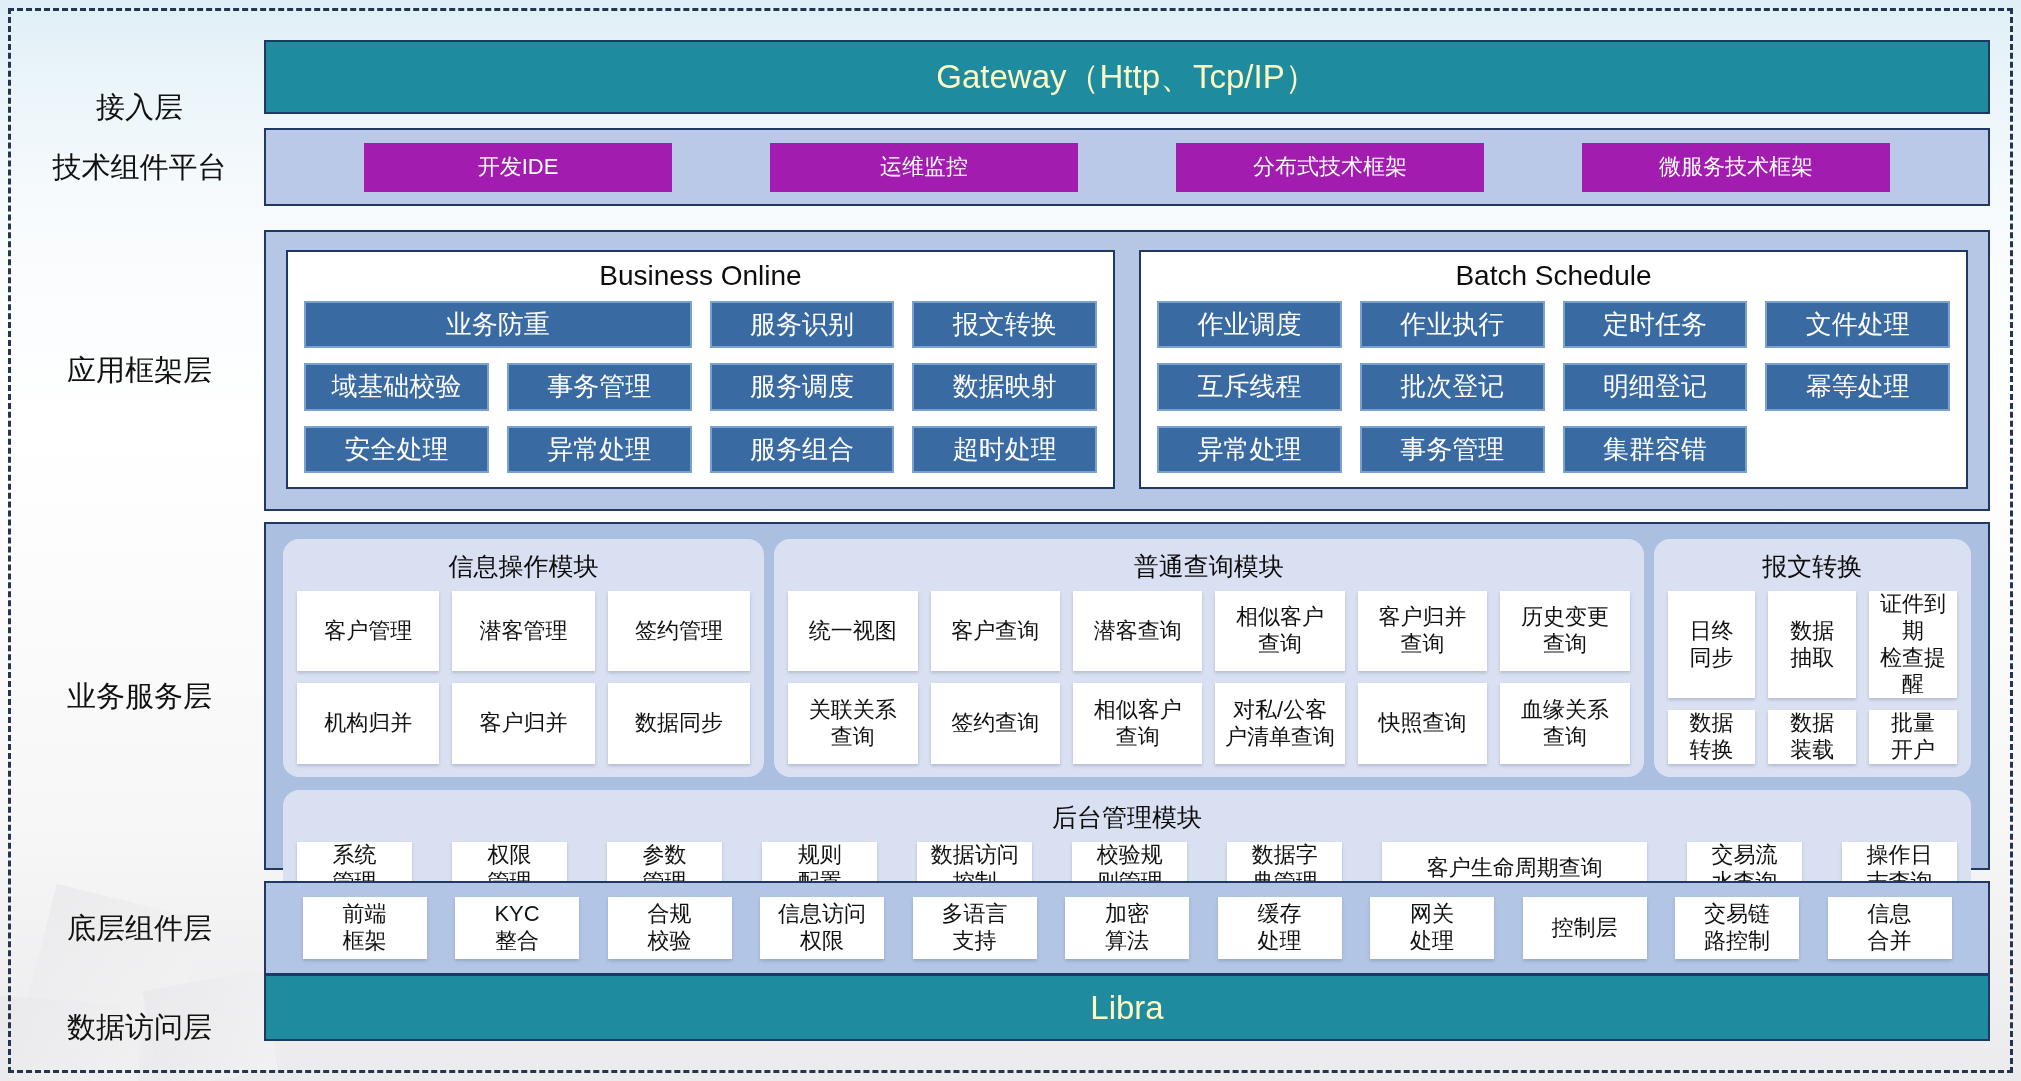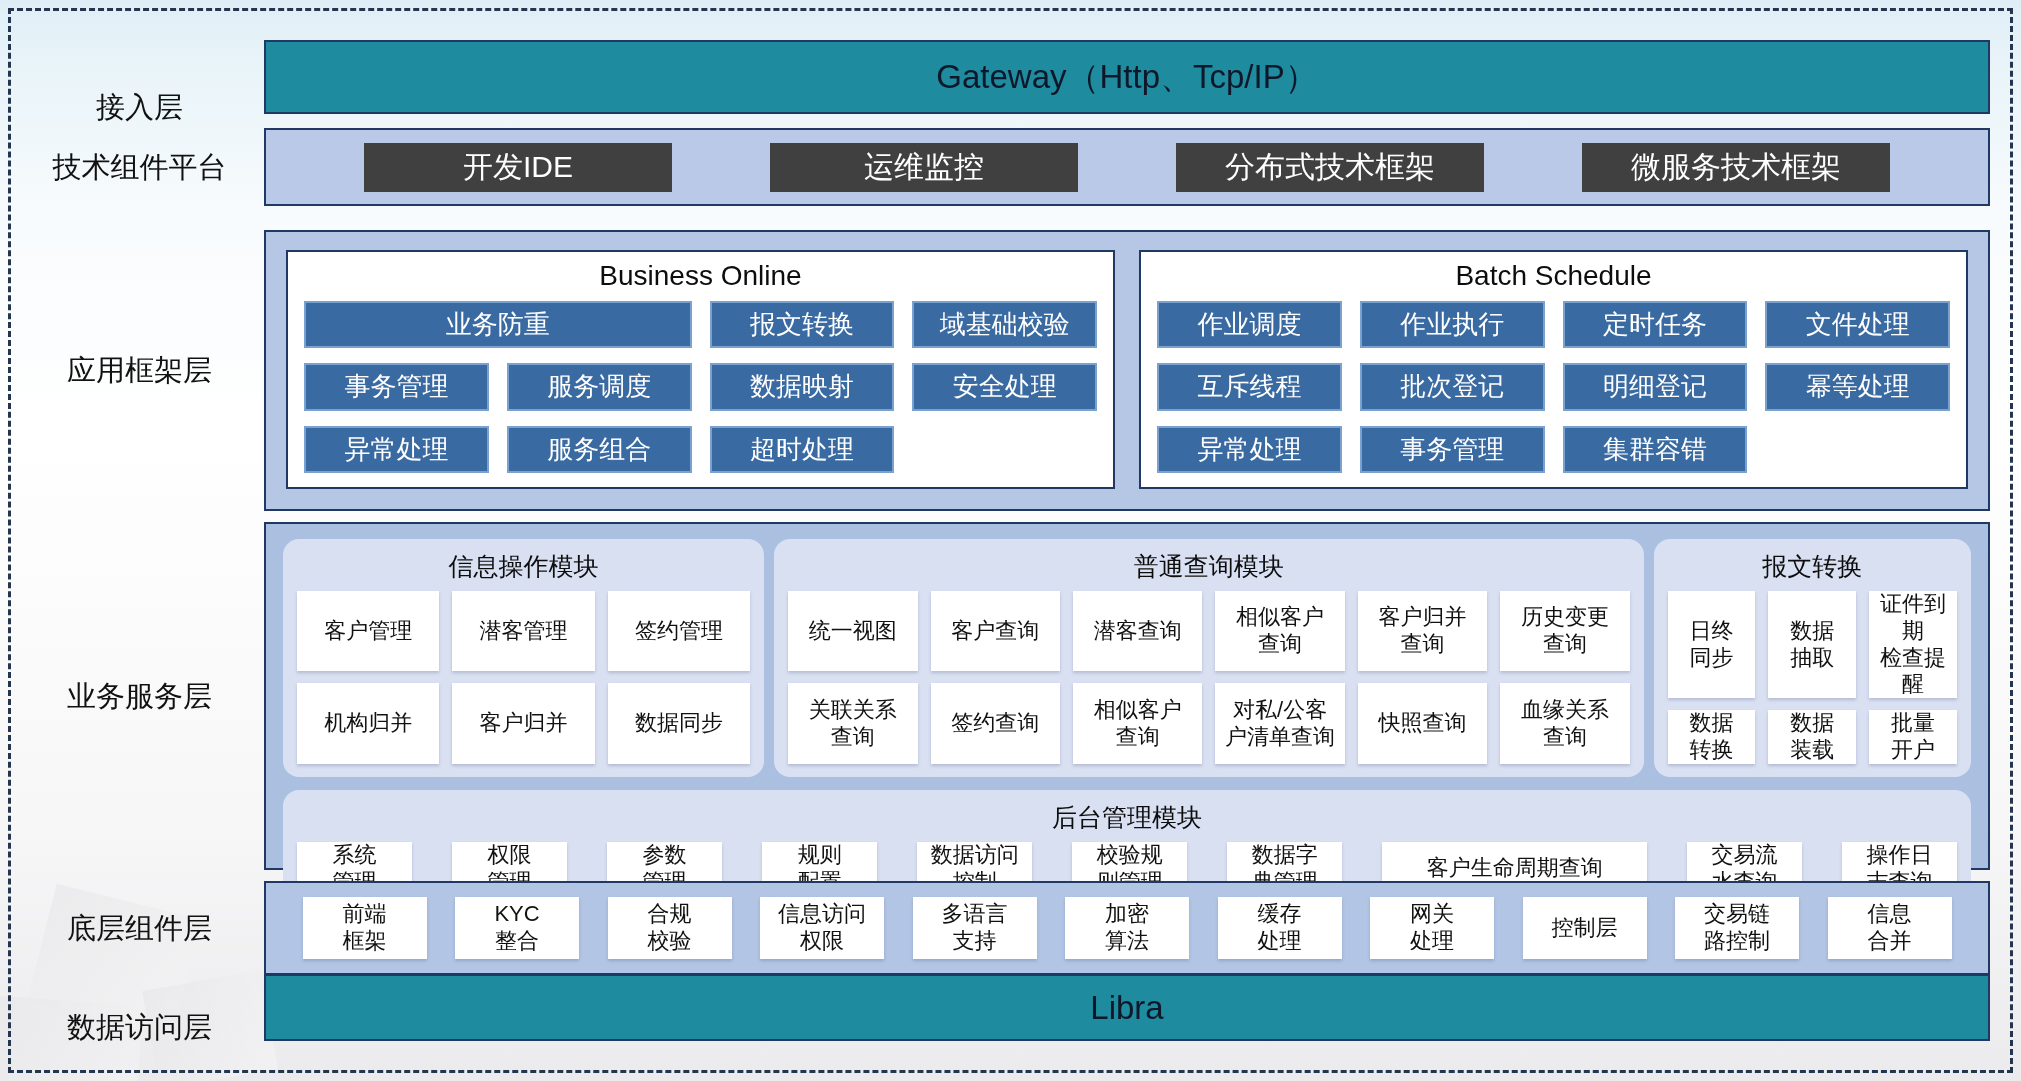--- a/index.html
+++ b/index.html
@@ -20,32 +20,32 @@
   .layer-label {
     position:absolute; left:22px; width:235px; height:40px;
     text-align:center; font-size:29px; line-height:40px; color:#111;
   }
   .lbl-access { top:69px;margin-top:18px; } .lbl-tech { top:147px; } .lbl-app { top:350px; }
   .lbl-business { top:676px; } .lbl-base { top:908px; } .lbl-data { top:1007px; }
 
   .band { position:absolute; left:264px; width:1726px; border:2px solid #1f3864; }
 
   .teal-bar {
-    background:#1e8b9f; color:#0f172a; font-size:33px;
+    background:#1e8b9f; color:#fef9c3; font-size:33px;
     display:flex; align-items:center; justify-content:center;
   }
   .gateway { top:40px; height:74px; }
   .libra   { top:974px; height:67px; }
 
   .techbar {
     top:128px; height:78px; background:#b9c9e7;
     display:flex; align-items:center; justify-content:space-evenly;
   }
   .tech-btn {
-    width:308px; height:49px; background:#404040; color:#fff; font-size:30px;
+    width:308px; height:49px; background:#a21caf; color:#fff; font-size:22px;
     display:flex; align-items:center; justify-content:center;
   }
 
   .applayer {
     top:230px; height:281px; background:#b6c7e6;
     display:flex; gap:24px; padding:18px 20px 20px;
   }
   .fw-box {
     flex:1; border:2px solid #1f3864; background:#ffffff;
     padding:4px 16px 14px; display:flex; flex-direction:column;
@@ -110,20 +110,21 @@
   <div class="tech-btn">运维监控</div>
   <div class="tech-btn">分布式技术框架</div>
   <div class="tech-btn">微服务技术框架</div>
 </div>
 
 <div class="band applayer">
   <div class="fw-box">
     <div class="fw-title">Business Online</div>
     <div class="fw-grid">
       <div class="s-btn span2">业务防重</div>
+      <div class="s-btn">服务识别</div>
       <div class="s-btn">报文转换</div>
       <div class="s-btn">域基础校验</div>
       <div class="s-btn">事务管理</div>
       <div class="s-btn">服务调度</div>
       <div class="s-btn">数据映射</div>
       <div class="s-btn">安全处理</div>
       <div class="s-btn">异常处理</div>
       <div class="s-btn">服务组合</div>
       <div class="s-btn">超时处理</div>
     </div>

